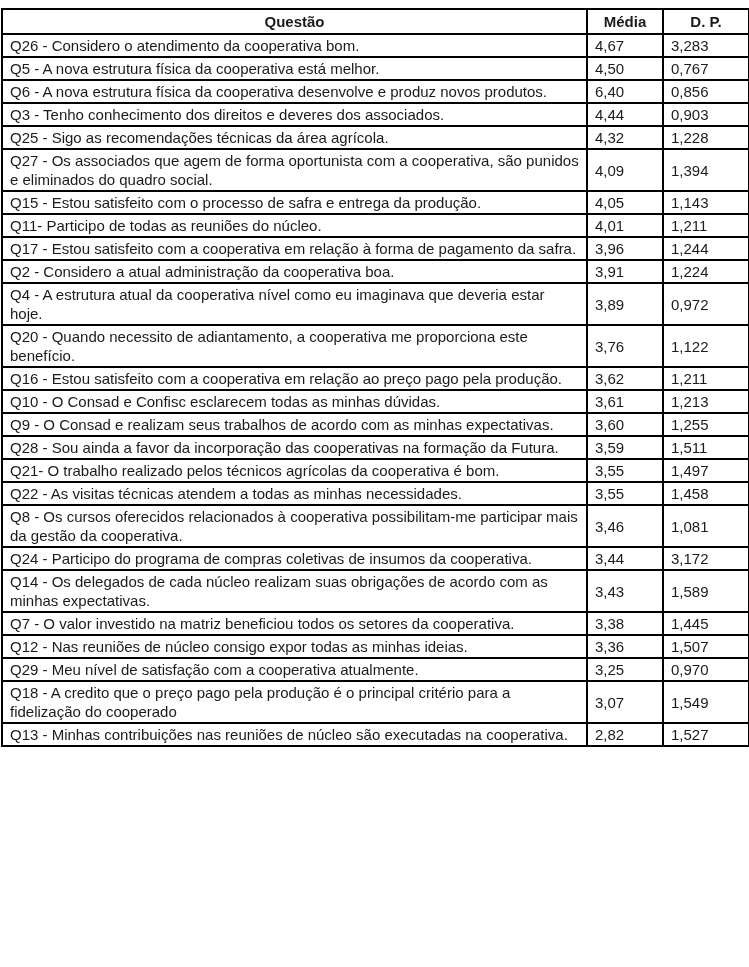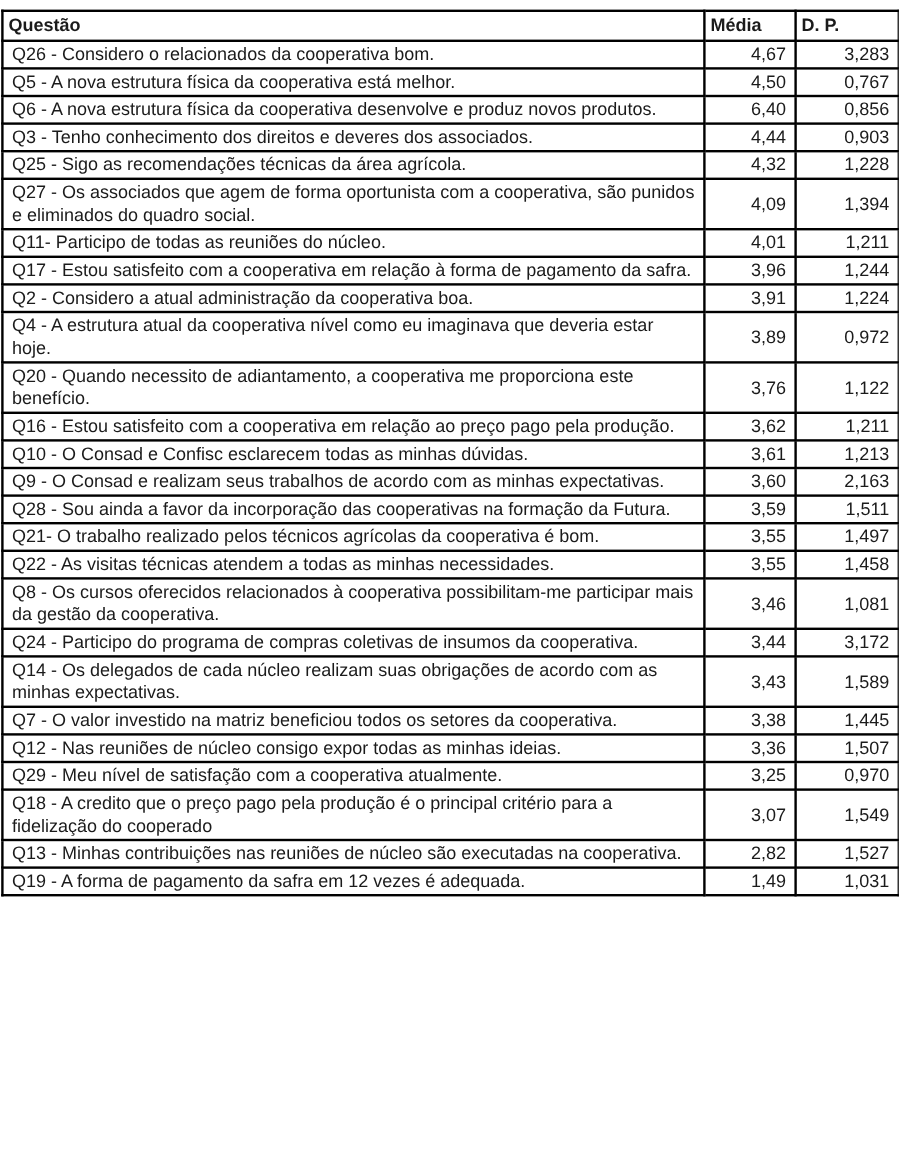--- a/index.html
+++ b/index.html
@@ -31,46 +31,46 @@
   table.stats-table td {
     border: 2px solid #000000;
     font-size: 15px;
     line-height: 19px;
     padding: 1px 7px;
     vertical-align: middle;
     overflow: hidden;
   }
   table.stats-table th {
     font-weight: bold;
-    text-align: left;
+    text-align: center;
     padding: 2px 4px;
   }
   td.cell-question { text-align: left; }
-  td.cell-number   { text-align: right; }
+  td.cell-number   { text-align: left; }
 </style>
 </head>
 <body>
 
 <div class="page">
   <table class="stats-table">
     <colgroup>
       <col class="c-q">
       <col class="c-m">
       <col class="c-d">
     </colgroup>
     <thead>
       <tr>
         <th>Questão</th>
         <th>Média</th>
         <th>D. P.</th>
       </tr>
     </thead>
     <tbody>
         <tr>
-          <td class="cell-question">Q26 - Considero o relacionados da cooperativa bom.</td>
+          <td class="cell-question">Q26 - Considero o atendimento da cooperativa bom.</td>
           <td class="cell-number">4,67</td>
           <td class="cell-number">3,283</td>
         </tr>
         <tr>
           <td class="cell-question">Q5 - A nova estrutura física da cooperativa está melhor.</td>
           <td class="cell-number">4,50</td>
           <td class="cell-number">0,767</td>
         </tr>
         <tr>
           <td class="cell-question">Q6 - A nova estrutura física da cooperativa desenvolve e produz novos produtos.</td>
@@ -84,20 +84,25 @@
         </tr>
         <tr>
           <td class="cell-question">Q25 - Sigo as recomendações técnicas da área agrícola.</td>
           <td class="cell-number">4,32</td>
           <td class="cell-number">1,228</td>
         </tr>
         <tr>
           <td class="cell-question">Q27 - Os associados que agem de forma oportunista com a cooperativa, são punidos e eliminados do quadro social.</td>
           <td class="cell-number">4,09</td>
           <td class="cell-number">1,394</td>
+        </tr>
+        <tr>
+          <td class="cell-question">Q15 - Estou satisfeito com o processo de safra e entrega da produção.</td>
+          <td class="cell-number">4,05</td>
+          <td class="cell-number">1,143</td>
         </tr>
         <tr>
           <td class="cell-question">Q11- Participo de todas as reuniões do núcleo.</td>
           <td class="cell-number">4,01</td>
           <td class="cell-number">1,211</td>
         </tr>
         <tr>
           <td class="cell-question">Q17 - Estou satisfeito com a cooperativa em relação à forma de pagamento da safra.</td>
           <td class="cell-number">3,96</td>
           <td class="cell-number">1,244</td>
@@ -123,21 +128,21 @@
           <td class="cell-number">1,211</td>
         </tr>
         <tr>
           <td class="cell-question">Q10 - O Consad e Confisc esclarecem todas as minhas dúvidas.</td>
           <td class="cell-number">3,61</td>
           <td class="cell-number">1,213</td>
         </tr>
         <tr>
           <td class="cell-question">Q9 - O Consad e realizam seus trabalhos de acordo com as minhas expectativas.</td>
           <td class="cell-number">3,60</td>
-          <td class="cell-number">2,163</td>
+          <td class="cell-number">1,255</td>
         </tr>
         <tr>
           <td class="cell-question">Q28 - Sou ainda a favor da incorporação das cooperativas na formação da Futura.</td>
           <td class="cell-number">3,59</td>
           <td class="cell-number">1,511</td>
         </tr>
         <tr>
           <td class="cell-question">Q21- O trabalho realizado pelos técnicos agrícolas da cooperativa é bom.</td>
           <td class="cell-number">3,55</td>
           <td class="cell-number">1,497</td>
@@ -180,20 +185,15 @@
         <tr>
           <td class="cell-question">Q18 - A credito que o preço pago pela produção é o principal critério para a fidelização do cooperado</td>
           <td class="cell-number">3,07</td>
           <td class="cell-number">1,549</td>
         </tr>
         <tr>
           <td class="cell-question">Q13 - Minhas contribuições nas reuniões de núcleo são executadas na cooperativa.</td>
           <td class="cell-number">2,82</td>
           <td class="cell-number">1,527</td>
         </tr>
-        <tr>
-          <td class="cell-question">Q19 - A forma de pagamento da safra em 12 vezes é adequada.</td>
-          <td class="cell-number">1,49</td>
-          <td class="cell-number">1,031</td>
-        </tr>
       </tbody>
   </table>
 </div>
 
 </body></html>

